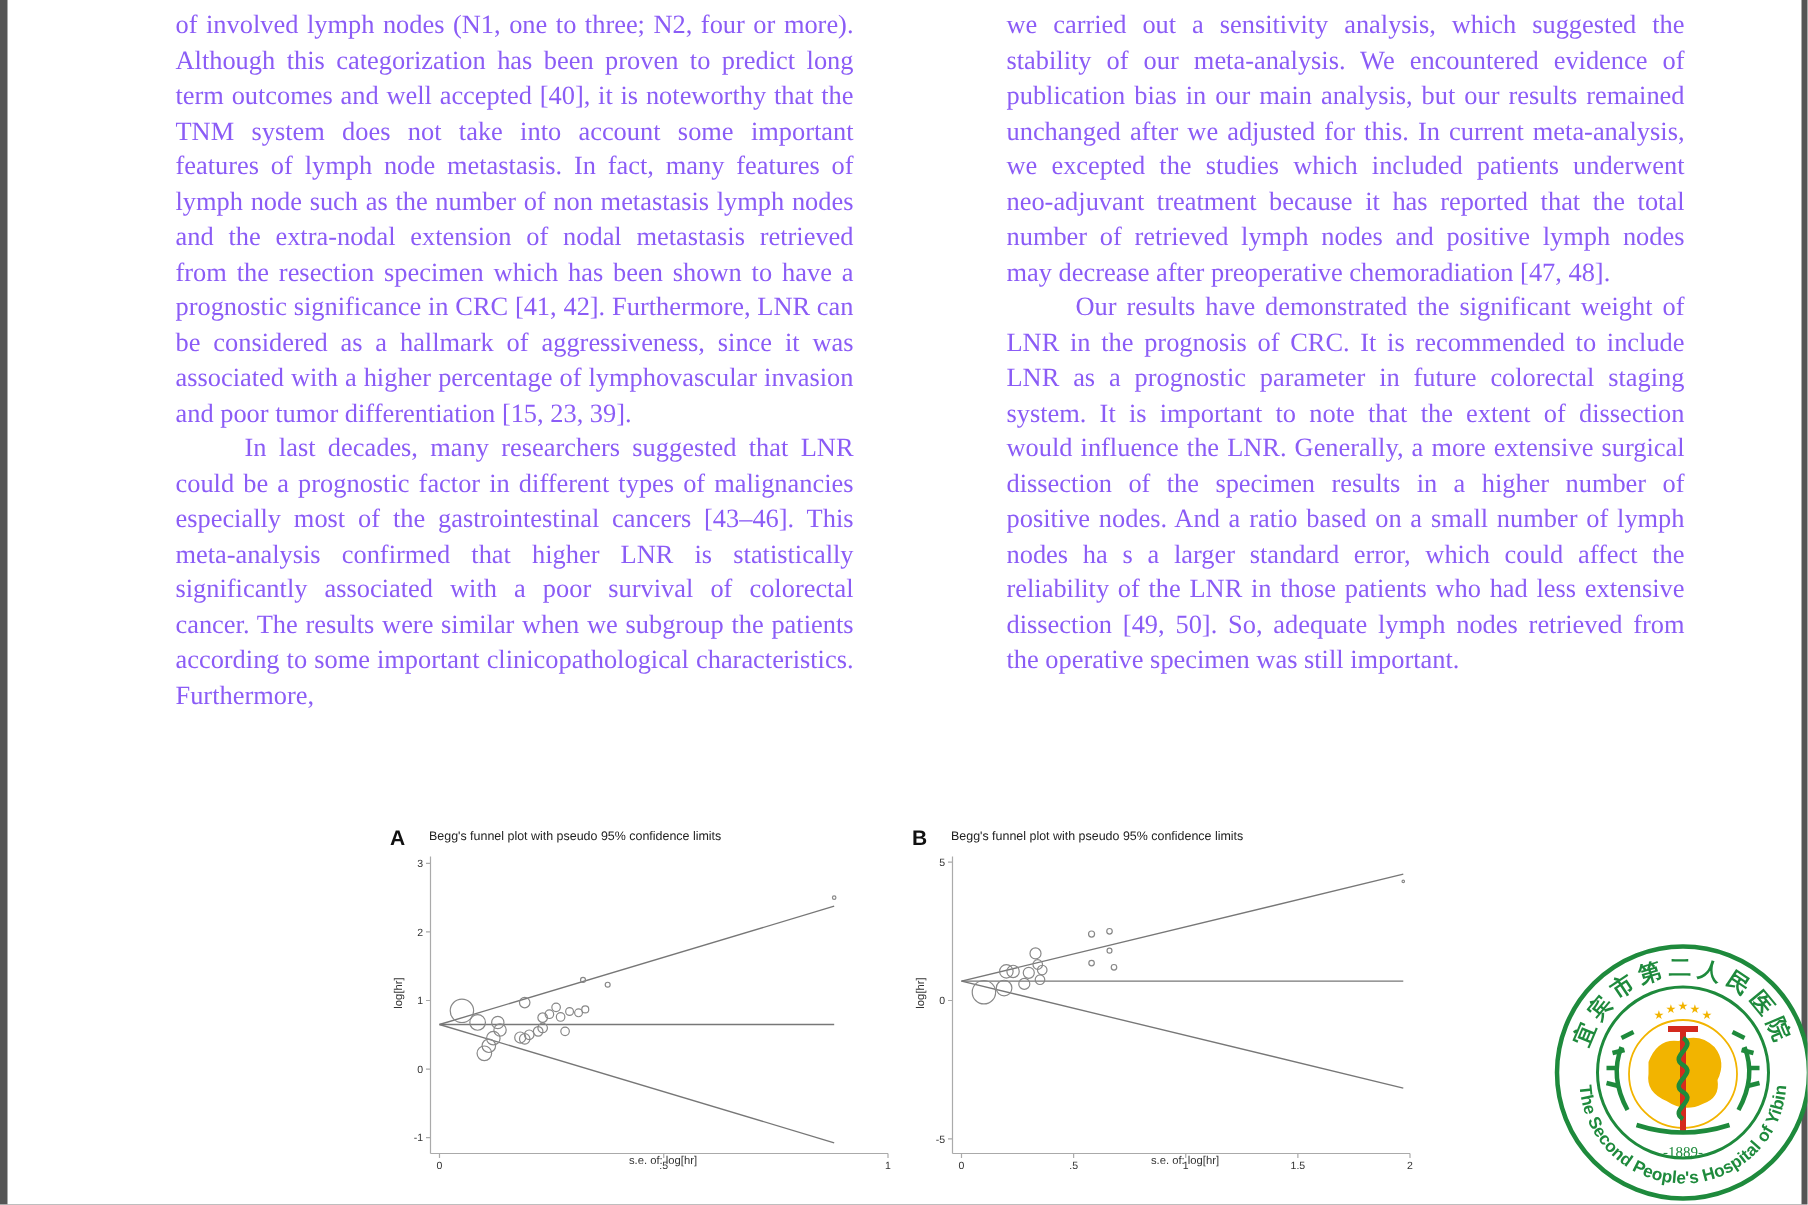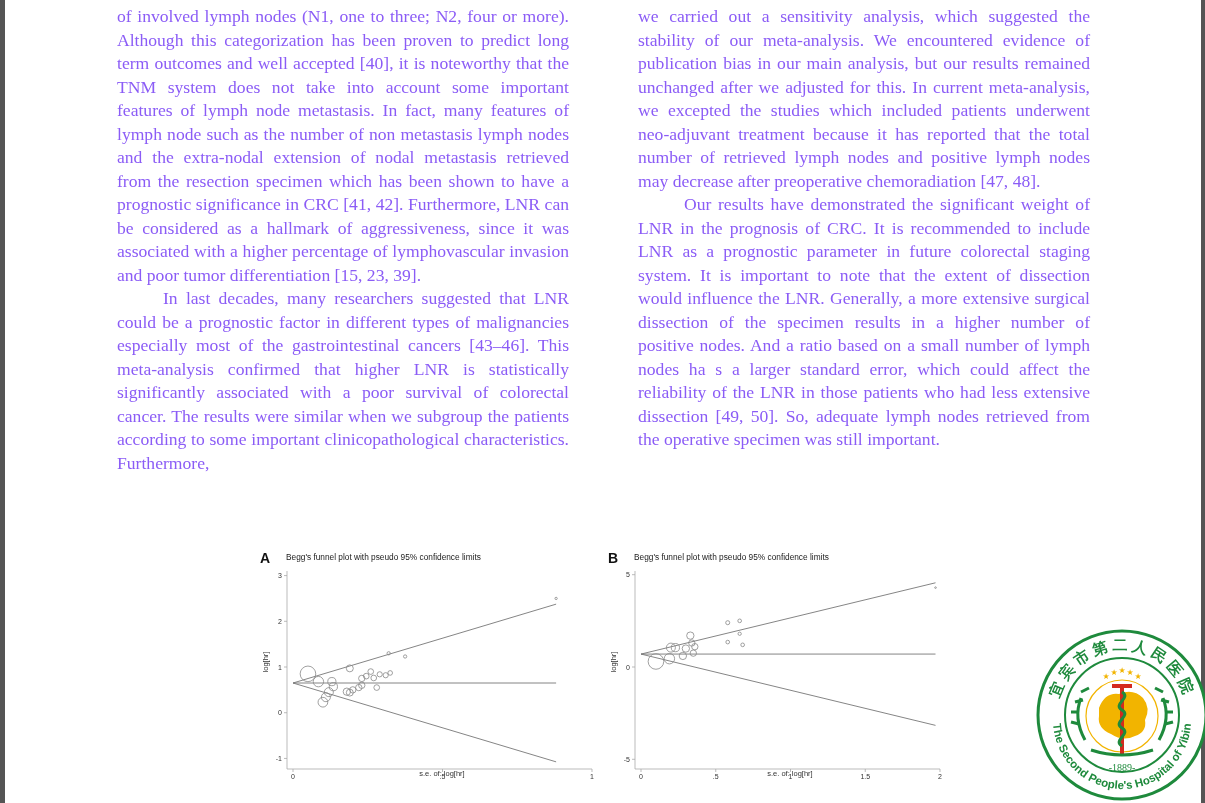--- a/index.html
+++ b/index.html
@@ -2,21 +2,21 @@
 <html><head>
 <meta charset="utf-8">
 <style>
   html, body { margin:0; padding:0; }
   body { width:1205px; height:803px; background:#555; position:relative; overflow:hidden; }
   .page { position:absolute; left:5px; top:0; width:1196px; height:803px; background:#fff; }
   .col { position:absolute; top:5px; width:452px; font-family:Liberation Serif, serif; font-size:17.6px; line-height:23.5px; color:#8b5cf6; text-align:justify; }
   .col p { margin:0; }
   .col p.indent { text-indent:46px; }
   #col-left { left:112px; }
-  #col-right { left:633px; }
+  #col-right { left:666px; }
   .fig { position:absolute; font-family:"Liberation Sans", sans-serif; }
   #fig-a { left:250px; top:545px; width:350px; height:240px; }
   #fig-b { left:598px; top:545px; width:350px; height:240px; }
   .fig svg { width:350px; height:240px; display:block; }
   .seal { position:absolute; left:1030px; top:628px; width:174px; height:174px; }
 </style>
 </head>
 <body>
 
 <div class="page">

